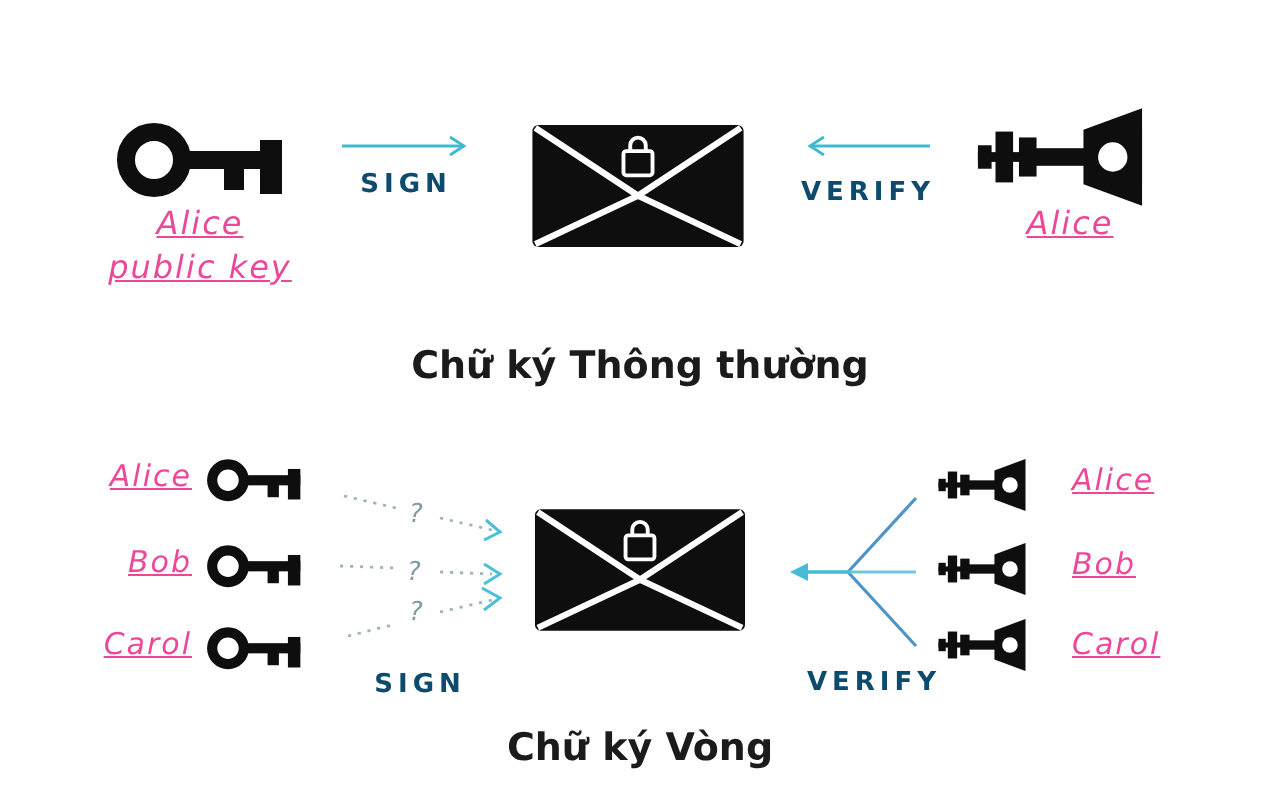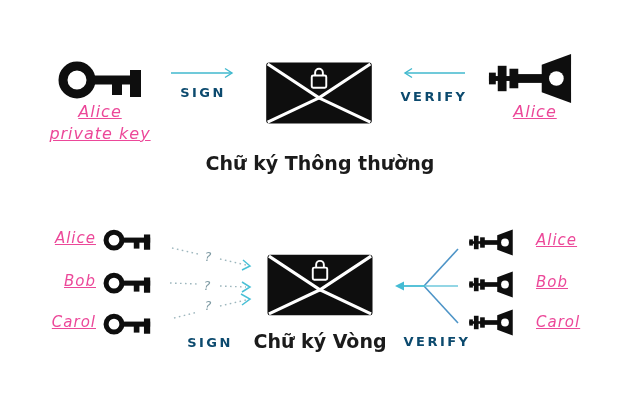--- a/index.html
+++ b/index.html
@@ -5,21 +5,21 @@
   html,body{margin:0;padding:0;background:#fff;}
   .stage{position:relative;width:640px;height:400px;background:#ffffff;overflow:hidden;
          font-family:"Liberation Sans",sans-serif;}
   .abs{position:absolute;}
   .hand{font-family:"DejaVu Sans",sans-serif;font-style:italic;color:#ec4899;
         letter-spacing:1px;font-size:15px;text-align:center;text-decoration:underline;}
   .hand.big{font-size:16px;}
   .op-label{font-family:"DejaVu Sans",sans-serif;font-weight:bold;font-size:13px;
             letter-spacing:2.5px;color:#0c4a6e;text-align:center;}
   .title{font-family:"DejaVu Sans","Liberation Sans",sans-serif;font-weight:bold;
-         font-size:19px;color:#1b1b1b;text-align:center;letter-spacing:0;}
+         font-size:19px;color:#1b1b1b;text-align:center;letter-spacing:0;margin-top:20px;}
   .right-name{text-align:left;}
   .left-name{text-align:right;}
 </style>
 </head>
 <body>
 
 <div class="stage">
 
   <svg width="0" height="0" style="position:absolute">
     <defs>
@@ -48,21 +48,21 @@
         </g>
       </symbol>
     </defs>
   </svg>
 
   <svg class="abs" style="left:56px;top:55px" width="88" height="46">
       <use href="#sym-classic-key"></use>
     </svg>
 
   <div class="abs hand big" style="left:50px;top:102px;width:100px">Alice</div>
-  <div class="abs hand big" style="left:40px;top:124px;width:120px">private key</div>
+  <div class="abs hand big" style="left:40px;top:124px;width:120px">public key</div>
 
   <svg class="abs" style="left:169px;top:65px" width="68" height="16" viewBox="0 0 68 16">
     <line x1="2" y1="8" x2="63" y2="8" stroke="#41b9ce" stroke-width="1.4"></line>
     <polyline points="56,3.5 63,8 56,12.5" fill="none" stroke="#41b9ce" stroke-width="1.4"></polyline>
   </svg>
   <div class="abs op-label" style="left:169px;top:85px;width:68px">SIGN</div>
 
   <svg class="abs" style="left:265px;top:62px" width="108" height="62">
       <use href="#sym-envelope"></use>
     </svg>
@@ -139,15 +139,15 @@
   <svg class="abs" style="left:468px;top:270px" width="46" height="29">
       <use href="#sym-modern-key"></use>
     </svg>
   <div class="abs hand right-name" style="left:536px;top:273px;width:60px">Bob</div>
 
   <svg class="abs" style="left:468px;top:308px" width="46" height="29">
       <use href="#sym-modern-key"></use>
     </svg>
   <div class="abs hand right-name" style="left:536px;top:313px;width:60px">Carol</div>
 
-  <div class="abs title" style="left:200px;top:330px;width:240px">Chữ ký Vòng</div>
+  <div class="abs title" style="left:200px;top:343px;width:240px">Chữ ký Vòng</div>
 
 </div>
 
 </body></html>

